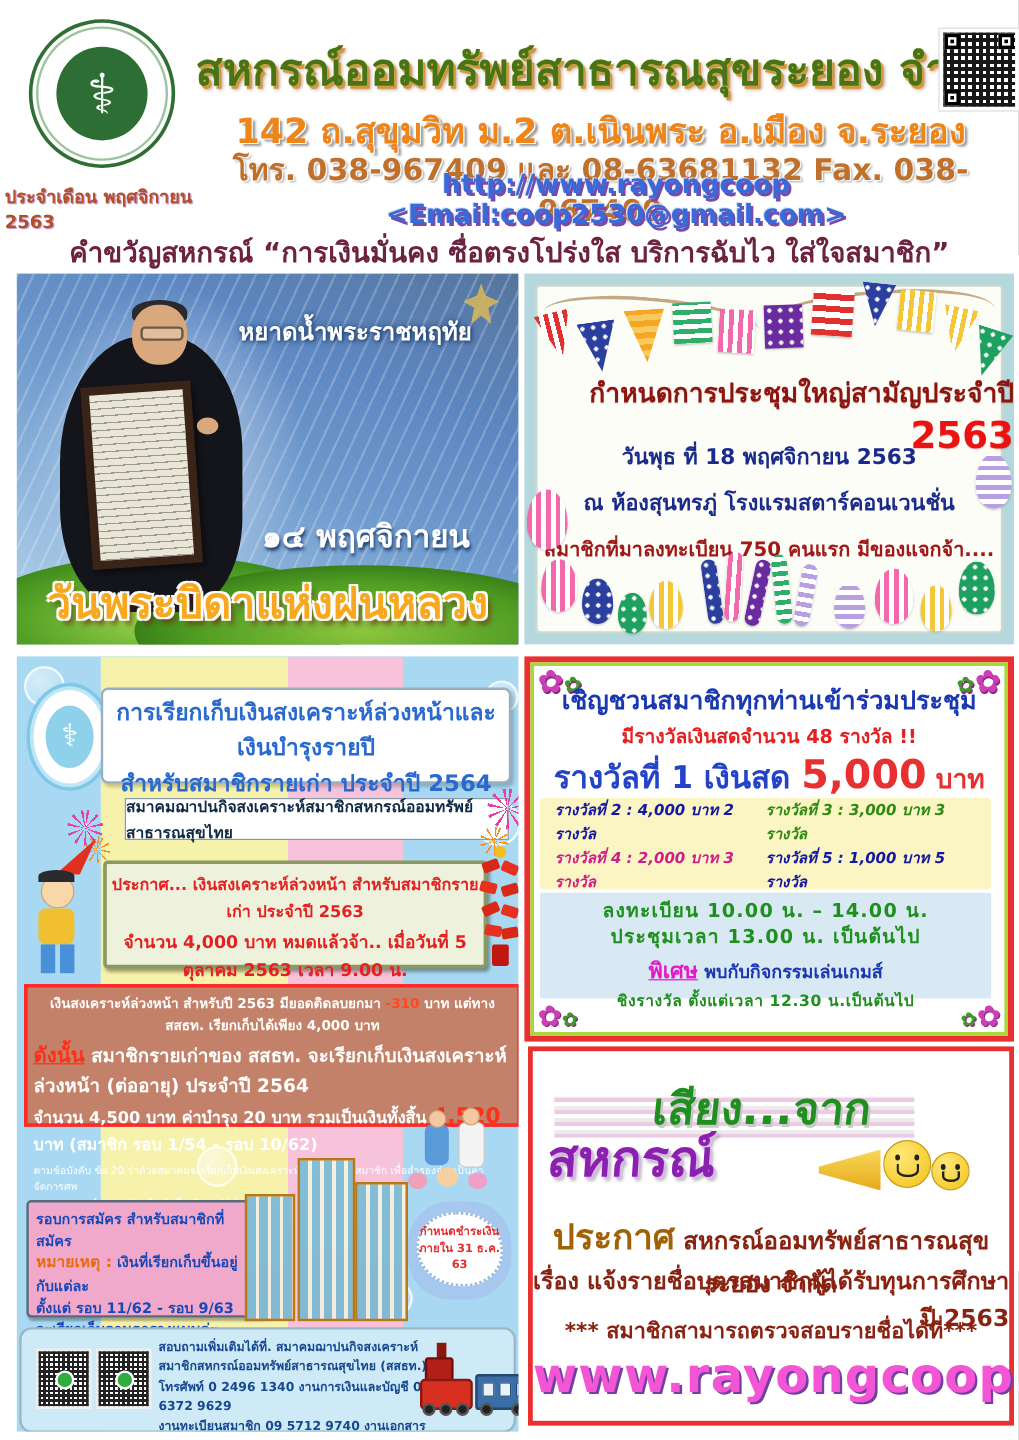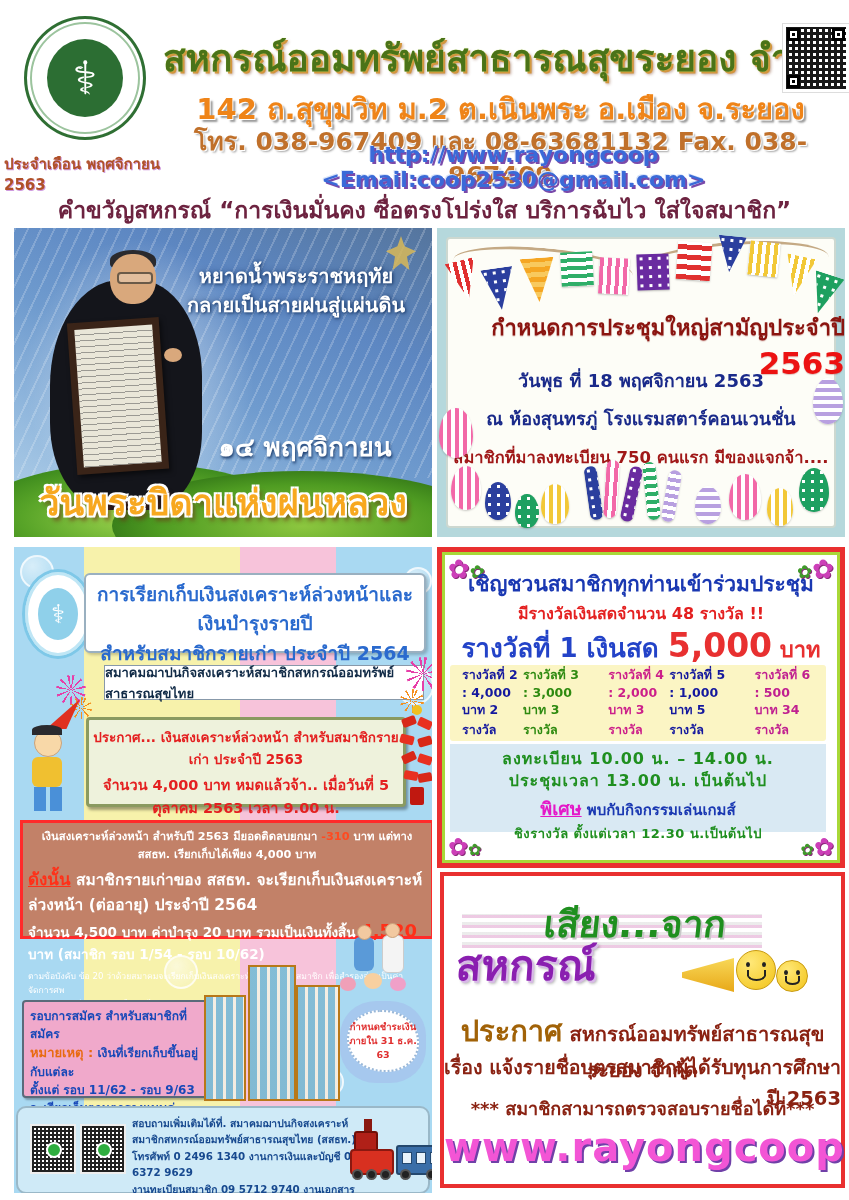--- a/index.html
+++ b/index.html
@@ -123,21 +123,21 @@
   
   .invite{left:437px;top:547px;width:408px;height:321px;background:#fff;border:5px solid #e93030;box-sizing:border-box;}
   .invite-inner{position:absolute;left:0;top:0;right:0;bottom:0;border:3px solid #a8d838;}
   .iv-title{left:0;right:0;top:15px;text-align:center;font-size:21px;font-weight:bold;color:#1a38b2;}
   .iv-sub{left:0;right:0;top:49px;text-align:center;font-size:16px;font-weight:bold;color:#e42020;}
   .iv-first{left:0;right:0;top:74px;text-align:center;}
   .iv-first .lab{font-size:26px;font-weight:bold;color:#2343c8;}
   .iv-first .amt{font-size:33px;font-weight:bold;color:#e83030;}
   .iv-first .unit{font-size:22px;font-weight:bold;color:#e83030;}
   .yellow-box{left:8px;top:113px;width:376px;height:76px;background:#fbf5c4;border-radius:3px;
-       display:flex;flex-direction:row;justify-content:space-evenly;}
+       display:flex;flex-direction:column;justify-content:space-evenly;font-style:italic;}
   .yrow{display:flex;justify-content:space-between;padding:0 12px;font-size:12.5px;font-weight:bold;}
   .yrow.center{justify-content:center;}
   .blue-box{left:8px;top:192px;width:376px;height:88px;background:#d9e9f3;text-align:center;padding-top:4px;box-sizing:border-box;}
   .sched{font-size:16px;font-weight:bold;color:#1f8f1f;letter-spacing:1px;line-height:1.35;}
   .spec-lab{font-size:18px;font-weight:bold;color:#e418c8;text-decoration:underline;}
   .spec-txt{font-size:15px;font-weight:bold;color:#1a38b2;}
   .spec2{font-size:13px;font-weight:bold;color:#1f8f1f;letter-spacing:.5px;}
   .flower{position:absolute;color:#cc3fb8;text-shadow:1px 1px 0 #8a2a7a;}
   .leaf{color:#3f9a2a;}
 
@@ -210,21 +210,20 @@
     <div class="abs k-hair"></div>
     <div class="abs k-head"></div>
     <div class="abs k-glass"></div>
     <div class="abs k-frame">
       <div class="k-paper"></div>
     </div>
     <div class="abs k-hand"></div>
 
     <div class="abs r-head">
       <div>หยาดน้ำพระราชหฤทัย</div>
-      <div>กลายเป็นสายฝนสู่แผ่นดิน</div>
     </div>
     <div class="abs r-date">๑๔ พฤศจิกายน</div>
     <div class="abs r-title">วันพระบิดาแห่งฝนหลวง</div>
   </div>
 
   <div class="abs meet">
     <div class="meet-card"></div>
     <div class="abs rope" style="left:16px;top:20px;width:180px;height:36px;transform:rotate(5deg);"></div>
     <div class="abs rope" style="left:200px;top:14px;width:192px;height:40px;transform:rotate(-4deg);"></div>
 

